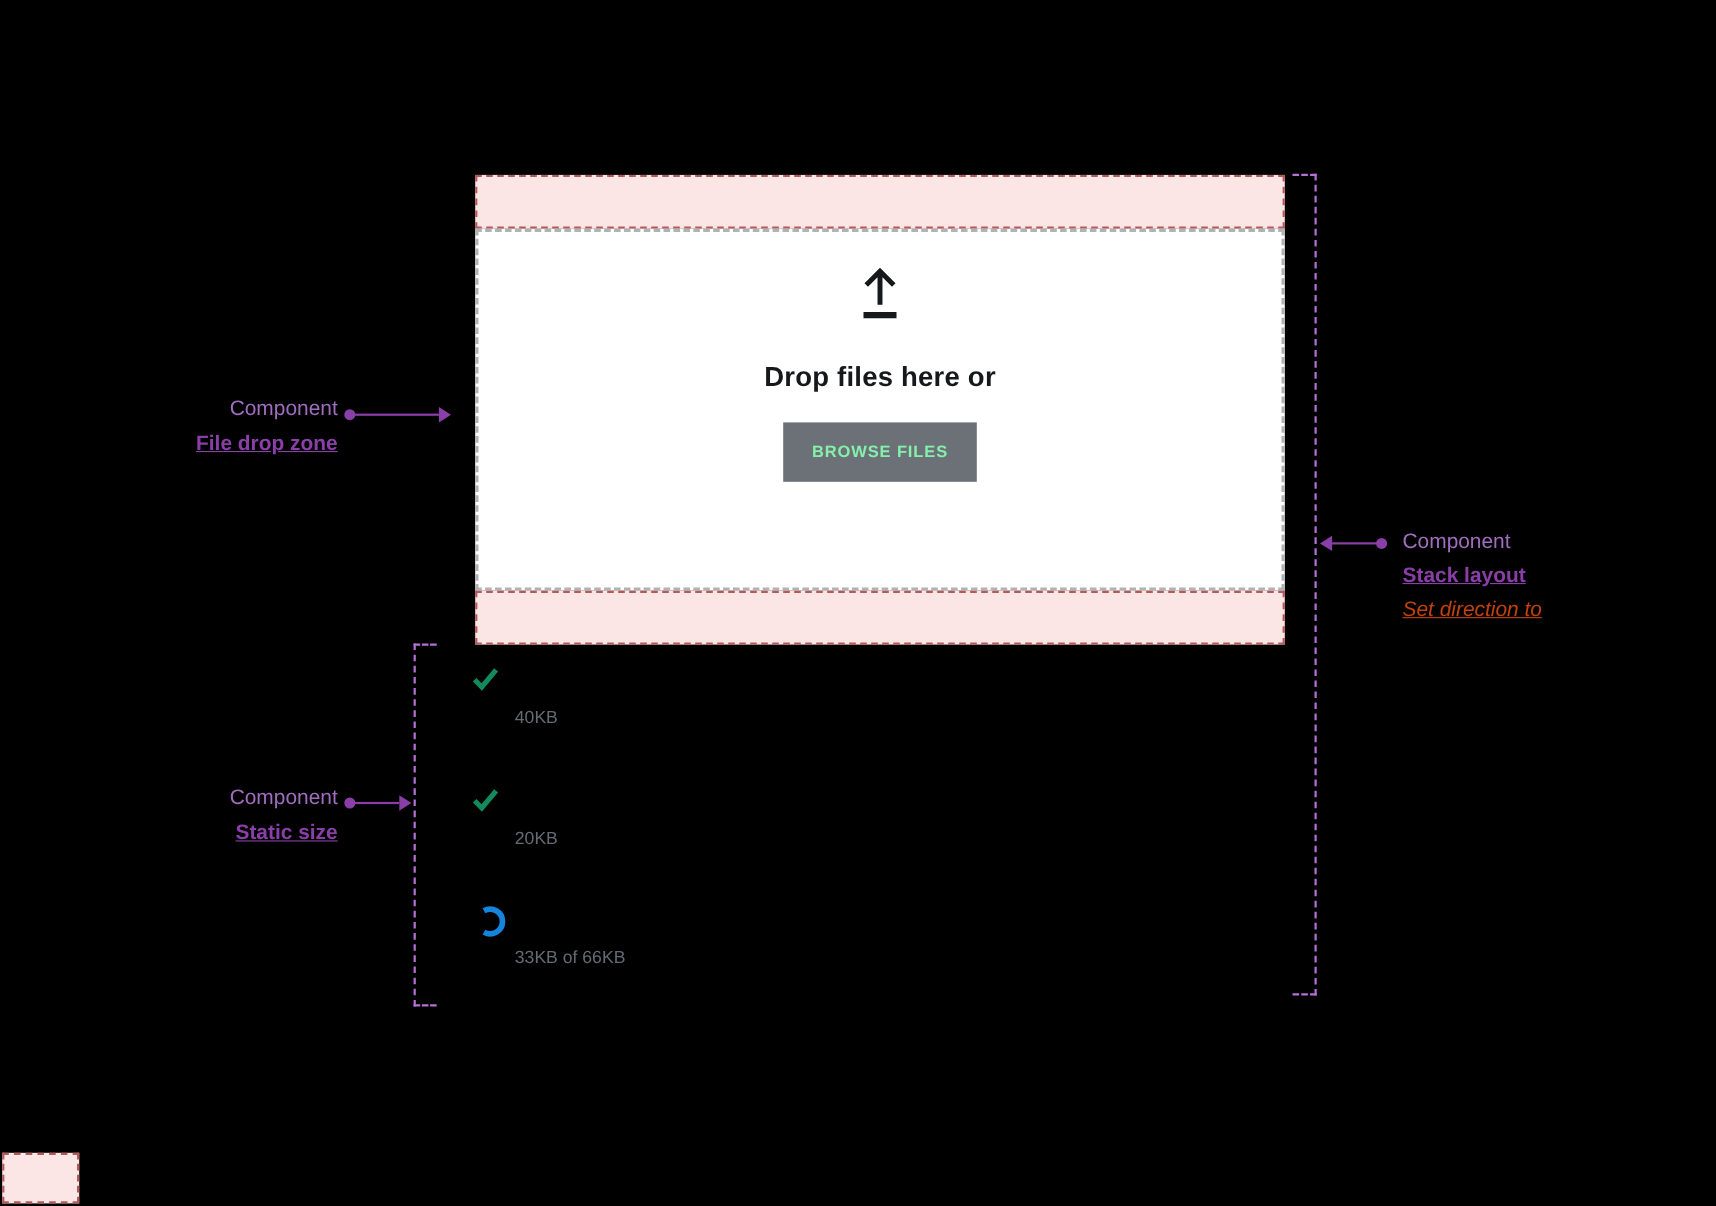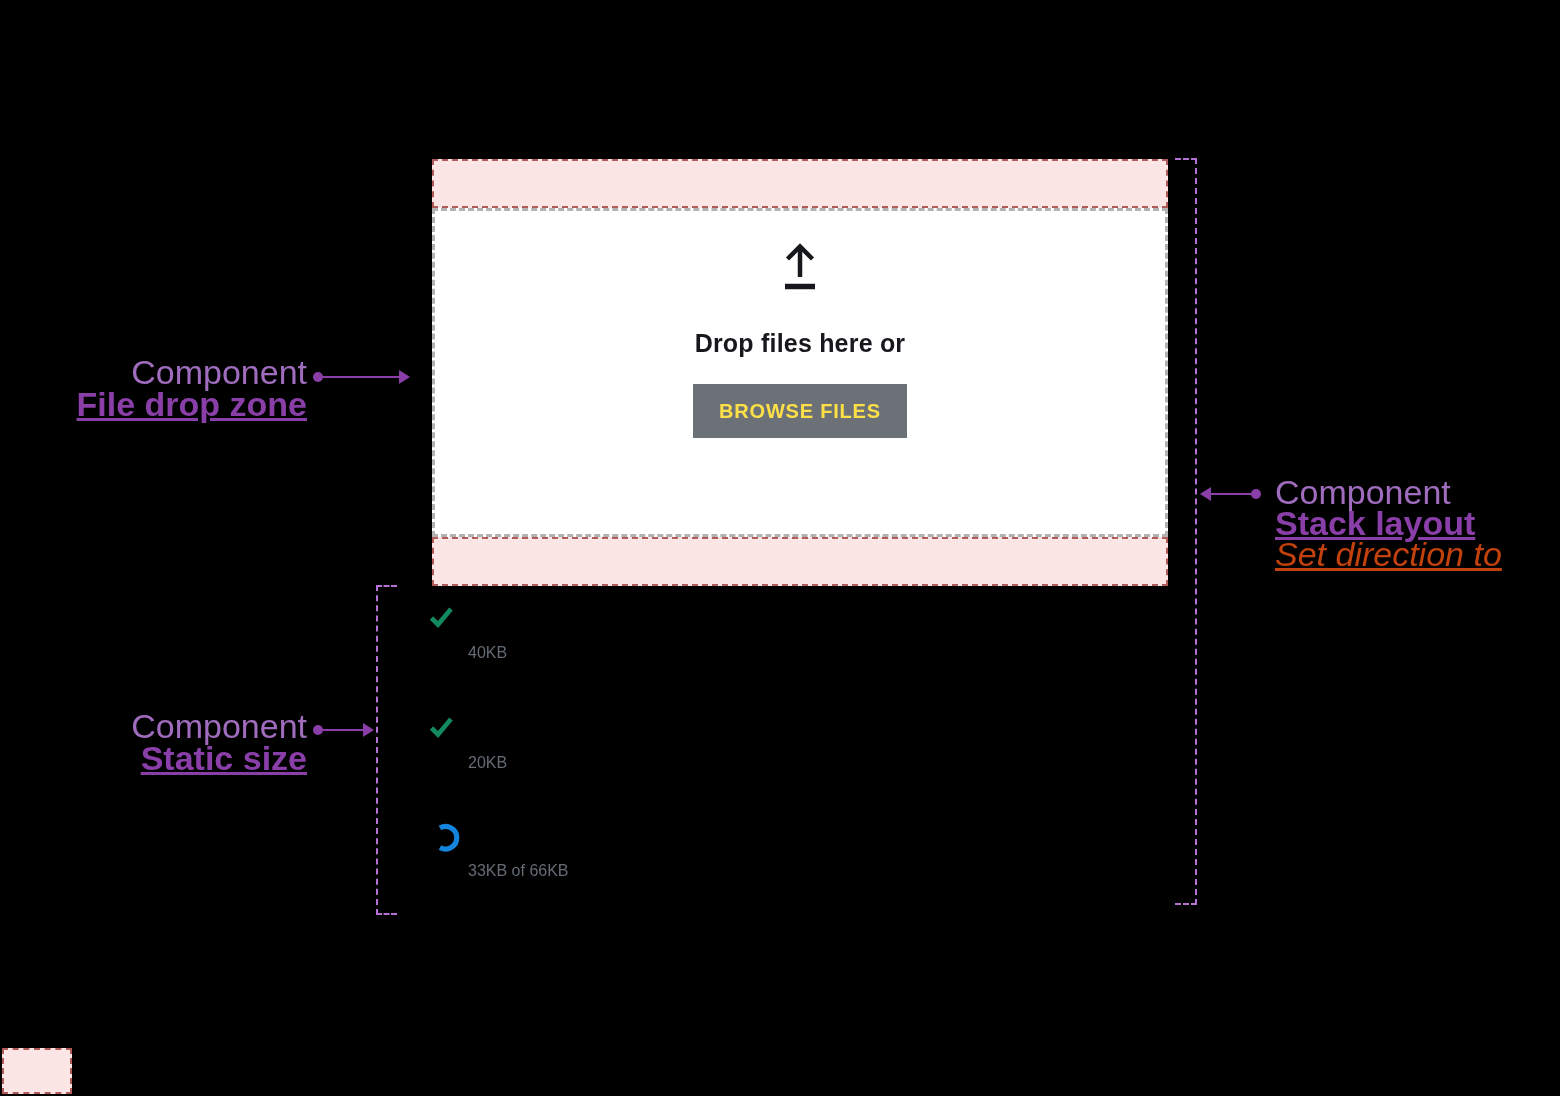--- a/index.html
+++ b/index.html
@@ -21,23 +21,23 @@
     height:329px; background:#ffffff;
     border:3px dashed #b2b2b2;
     display:flex; flex-direction:column; align-items:center;
   }
   .upload-icon { margin-top:28px; }
   .dz-title {
     margin-top:37px; font-size:25px; line-height:30px;
     font-weight:700; color:#16181c; letter-spacing:0.2px;
   }
   .browse-btn {
-    margin-top:26px; background:#6b7176; color:#fde047;
+    margin-top:26px; background:#6b7176; color:#86efac;
     border:none; font-family:"Liberation Sans", sans-serif;
-    font-size:20px; font-weight:600; letter-spacing:0.8px;
+    font-size:15px; font-weight:600; letter-spacing:0.8px;
     line-height:26px; padding:14px 26px; cursor:pointer;text-align:center;
   }
   .dz-note { margin-top:41px; font-size:22px; color:#33383e; }
 
   
   .list-item { position:absolute; left:428px; width:320px; height:100px; }
   .item-icon { position:absolute; left:0; top:0; }
   .item-icon.spin { left:2px; }
   .item-size { position:absolute; left:40px; top:40px; font-size:16px; color:#646b73; }
 
@@ -46,21 +46,21 @@
   .guide-static-list {
     left:376px; top:585px; width:21px; height:330px;
     border-left-width:2px; border-top-width:2px; border-bottom-width:2px;
   }
   .guide-stack {
     left:1175px; top:158px; width:22px; height:747px;
     border-right-width:2px; border-top-width:2px; border-bottom-width:2px;
   }
 
   
-  .ann { position:absolute; font-size:34px; line-height:32px; }
+  .ann { position:absolute; font-size:19px; line-height:32px; }
   .ann .kicker { color:#a06cbe; }
   .ann .title  { color:#8a3fa8; font-weight:700;text-decoration:underline; }
   .ann .note   { color:#c2410c; font-style:italic;text-decoration:underline; }
   .ann-right-aligned { text-align:right; }
   .ann-fdz { right:1253px; top:356px; }
   .ann-sl  { right:1253px; top:710px; }
   .ann-stk { left:1275px; top:477px; line-height:31px; }
 
   
   .arrow { position:absolute; height:2px; background:#8a3fa8; }

